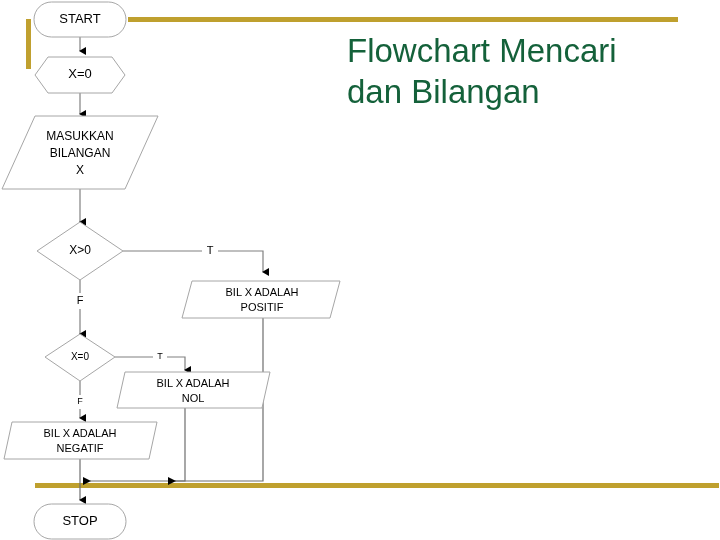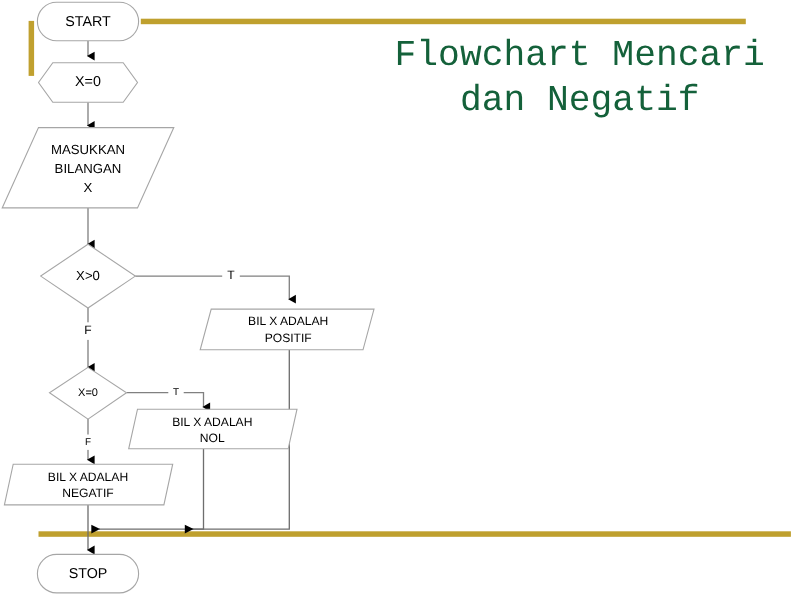--- a/index.html
+++ b/index.html
@@ -44,26 +44,25 @@
     background: #c0a02f;
   }
 
   
   .title {
     position: absolute;
     left: 347px;
     top: 30px;
     width: 360px;
     color: #14613a;
-    font-family: Liberation Mono, monospace;
+    font-family: Liberation Sans, sans-serif;
     font-size: 33px;
     line-height: 41px;
     font-weight: normal;
     letter-spacing: 0px;
-    text-align: center;
   }
   .title span { display: block; white-space: nowrap; }
 
   
   #flow {
     position: absolute;
     left: 0;
     top: 0;
   }
   .shape {
@@ -98,21 +97,21 @@
 <body>
 
 <div id="slide">
 
   <div class="gold-rule-top"></div>
   <div class="gold-bar-left"></div>
   <div class="gold-rule-bottom"></div>
 
   <div class="title">
     <span>Flowchart Mencari</span>
-    <span>dan Negatif</span>
+    <span>dan Bilangan</span>
   </div>
 
   <svg id="flow" width="720" height="540" viewBox="0 0 720 540">
 
     <defs>
       <marker id="ah-down" markerWidth="9" markerHeight="9" refX="4.5" refY="7.5" orient="auto" markerUnits="userSpaceOnUse">
         <polygon class="arrowhead" points="0.5,1.5 8.5,1.5 4.5,8.5"></polygon>
       </marker>
       <marker id="ah-left" markerWidth="9" markerHeight="9" refX="1.5" refY="4.5" orient="auto" markerUnits="userSpaceOnUse">
         <polygon class="arrowhead" points="8.5,0.5 8.5,8.5 0.5,4.5"></polygon>

